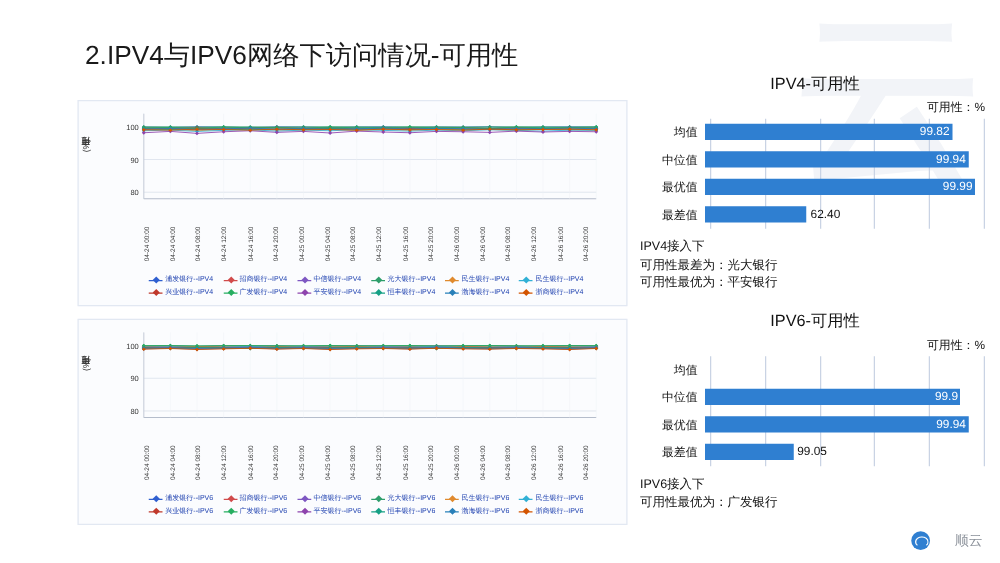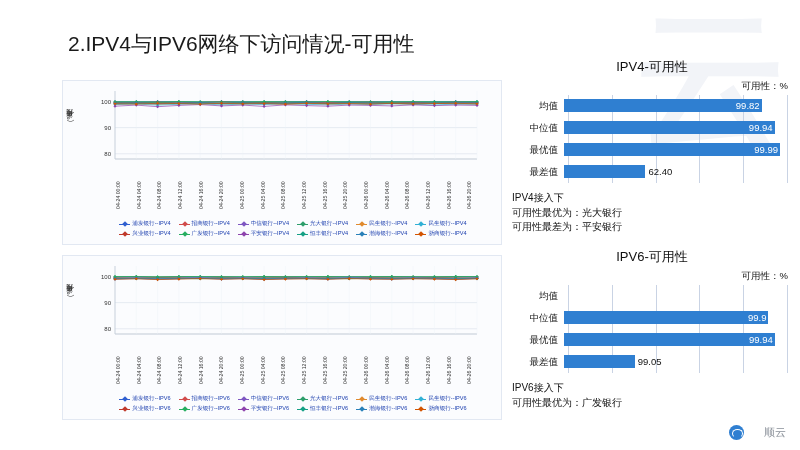--- a/index.html
+++ b/index.html
@@ -907,22 +907,22 @@
       <div class="bar-row">
         <span class="bar-row-label">最差值</span>
         <span class="bar-track">
           <span class="bar-fill" style="width:35.71428571428581%"></span>
           <span class="bar-value" style="left:35.71428571428581%; margin-left:3px;">62.40</span>
         </span>
       </div>
     </div>
   <div class="bar-notes" id="notes-ipv4">
       <div>IPV4接入下</div>
-      <div>可用性最优为：光大银行</div>
-      <div>可用性最差为：平安银行</div>
+      <div>可用性最差为：光大银行</div>
+      <div>可用性最优为：平安银行</div>
     </div>
 </div>
 
 <div class="bar-section" id="bars-ipv6">
   <div class="bar-title">IPV6-可用性</div>
   <div class="bar-unit">可用性：%</div>
   <div class="bar-rows" id="barrows-ipv6">
       <div class="bar-grid">
         <span></span>
         <span></span>

